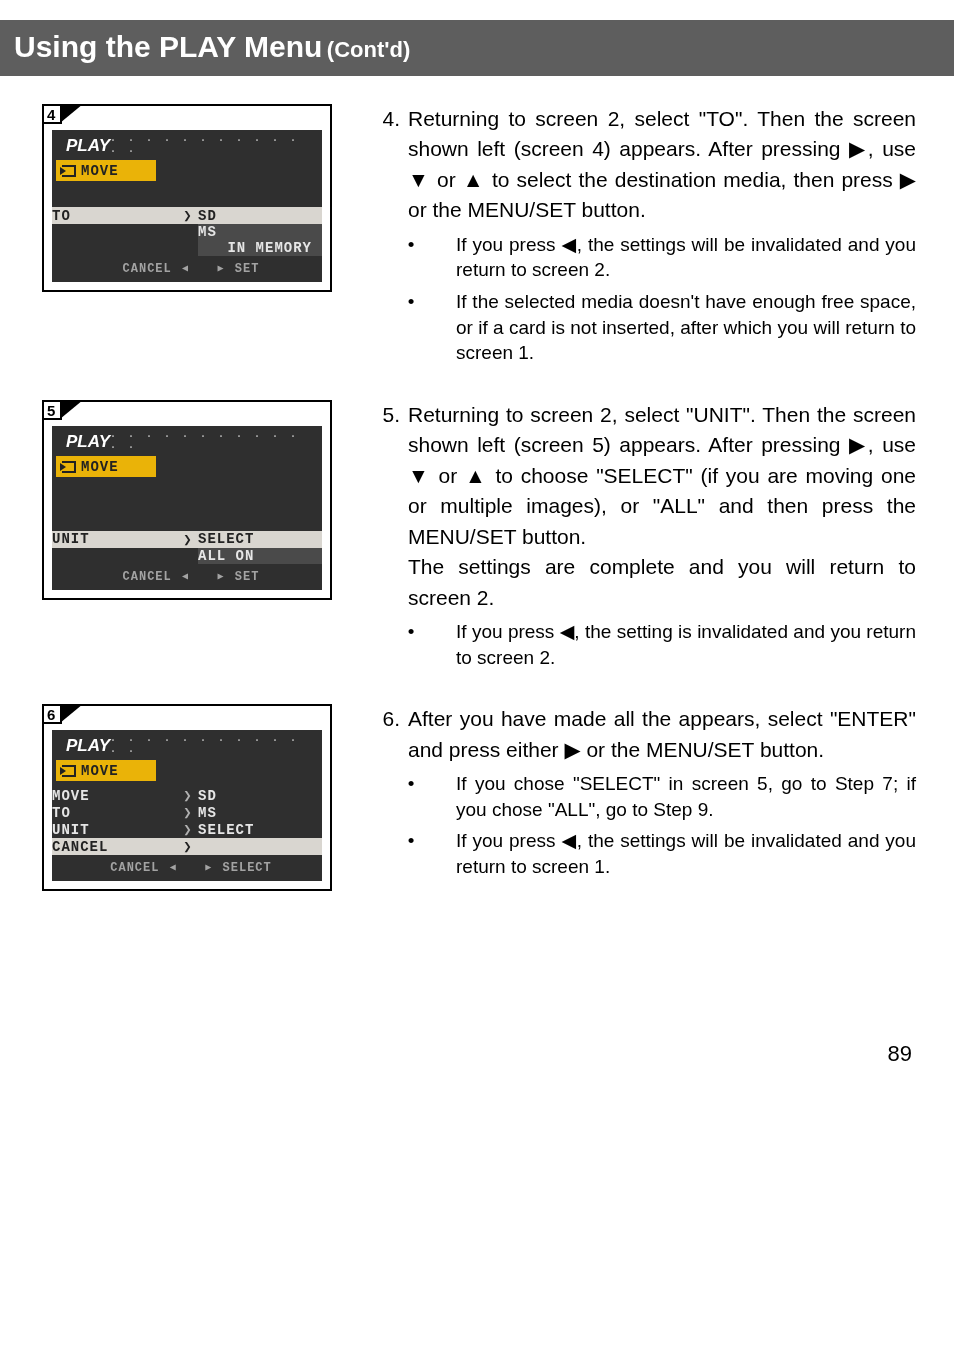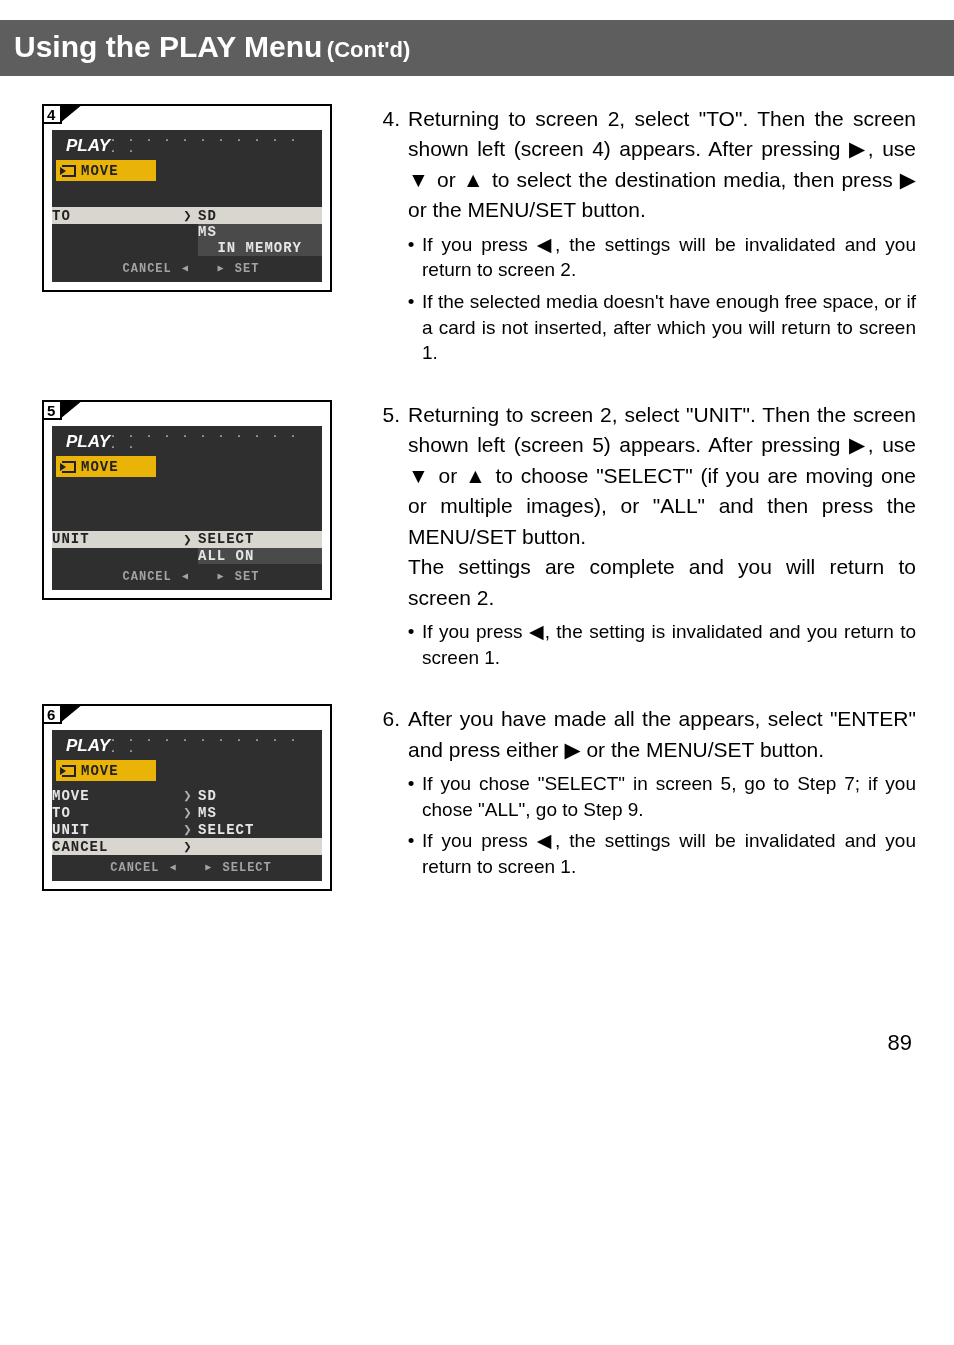--- a/index.html
+++ b/index.html
@@ -26,22 +26,22 @@
   .title-bar .sub { font-size:22px; font-weight:bold; }
   .row { display:flex; align-items:flex-start; margin-bottom:34px; }
   .row .left { width:310px; flex:none; }
   .row .right { flex:1; padding-left:22px; }
   .step-head { display:flex; font-size:21px; line-height:1.45; margin-bottom:6px; }
   .step-num { width:30px; flex:none; text-align:right; padding-right:8px; }
   .step-body { flex:1; text-align:justify; }
   .bullets { font-size:19px; line-height:1.35; }
   .bullets .b { display:flex; margin-top:6px; }
   .bullets .dot { width:22px; flex:none; text-align:center; }
-  .bullets .bt { flex:1; text-align:justify; }
-  .page-num { position:absolute; bottom:23px; right:42px; font-size:22px; }
+  .bullets .bt { flex:1; text-align:justify;margin-left:34px; }
+  .page-num { position:absolute; bottom:12px; right:42px; font-size:22px; }
 
   
   .screen-wrap { border:2px solid #000; position:relative; width:286px; margin-left:4px; }
   .screen-tag {
     position:absolute; top:-2px; left:-2px;
     border:2px solid #000; background:#fff;
     font-size:15px; font-weight:bold; padding:1px 5px 0 3px;
     line-height:1;
   }
   .screen-tag::after {
@@ -110,21 +110,21 @@
               <td class="opt selopt">SD</td>
             </tr>
             <tr>
                   <td></td>
                   <td></td>
                   <td class="opt">MS</td>
                 </tr>
             <tr>
                   <td></td>
                   <td></td>
-                  <td class="opt" style="text-align:right;padding-right:20px">IN MEMORY</td>
+                  <td class="opt" style="text-align:right;padding-right:10px">IN MEMORY</td>
                 </tr>
           </tbody>
             </table>
           <div class="foot">
             <span>CANCEL</span>
             <span class="ftri">◀</span>&nbsp;&nbsp;
             <span class="ftri">▶</span>
             <span>SET</span>
           </div>
         </div>
@@ -191,21 +191,21 @@
       <div class="step-head">
         <div class="step-num">5.</div>
         <div class="step-body">
           <span>Returning to screen 2, select "UNIT". Then the screen shown left (screen 5) appears. After pressing ▶, use ▼ or ▲ to choose "SELECT" (if you are moving one or multiple images), or "ALL" and then press the MENU/SET button.</span><br>
           <span>The settings are complete and you will return to screen 2.</span>
         </div>
       </div>
       <div class="bullets" style="padding-left:30px">
         <div class="b">
             <div class="dot">•</div>
-            <div class="bt">If you press ◀, the setting is invalidated and you return to screen 1.</div>
+            <div class="bt">If you press ◀, the setting is invalidated and you return to screen 2.</div>
           </div>
       </div>
     </div>
   </div>
 
   <div class="row">
     <div class="left">
       <div class="screen-wrap">
         <div class="screen-tag">6</div>
         <div class="lcd">

